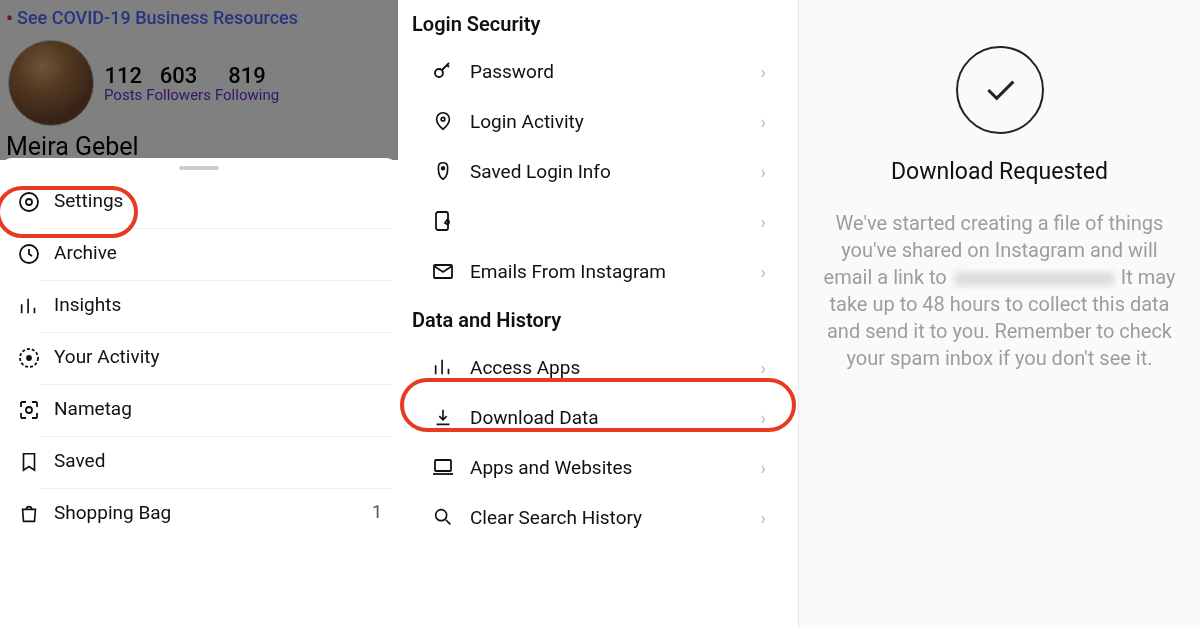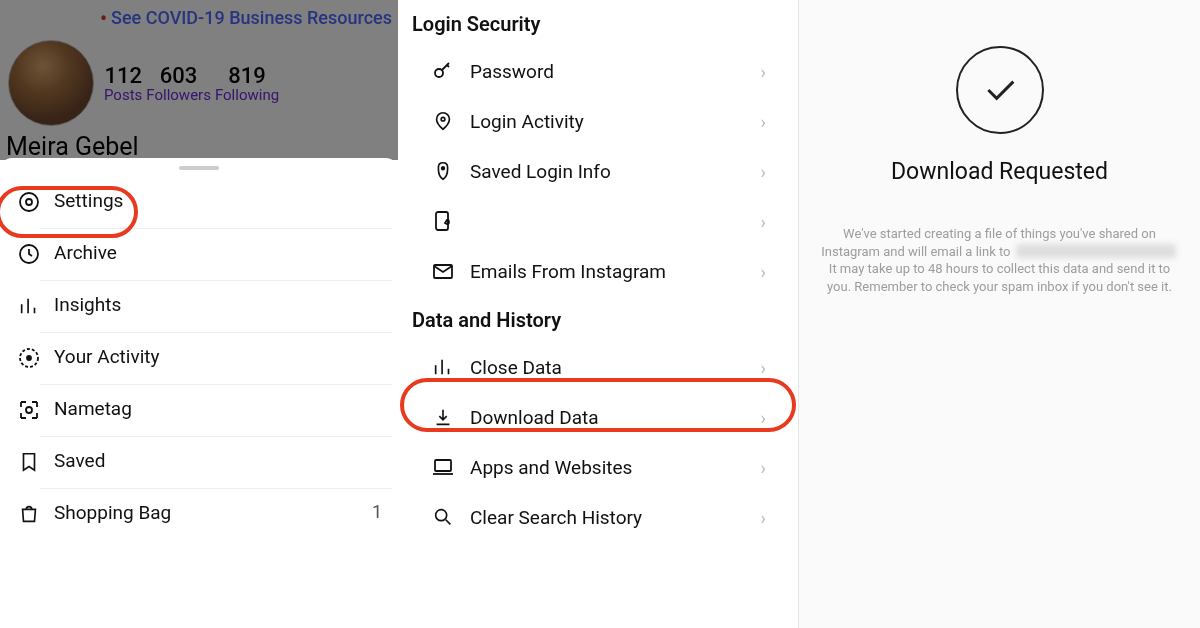--- a/index.html
+++ b/index.html
@@ -22,21 +22,20 @@
     background: #fff;
     height: 160px;
     position: relative;
     padding-top: 2px;
   }
   .banner {
     color: #4a66ff;
     font-size: 18px;
     padding: 4px 6px 8px 6px;
     font-weight: 500;
-    text-align: right;
   }
   .banner .dot { color: #d62f2f; margin-right: 4px; font-size: 20px; vertical-align: -1px; }
   .profile-row { display: flex; align-items: center; padding: 2px 8px; }
   .avatar {
     width: 86px; height: 86px; border-radius: 50%;
     background: radial-gradient(circle at 40% 30%, #d9a86c 0%, #a06a3a 35%, #6b442a 70%);
     border: 1px solid #bbb;
     margin-right: 10px;
     flex-shrink: 0;
   }
@@ -101,22 +100,22 @@
   }
 
   
   .p3-inner { padding: 46px 16px 0 16px; text-align: center; }
   .check-circle {
     width: 88px; height: 88px; border-radius: 50%;
     border: 2px solid #222;
     margin: 0 auto 24px auto;
     display: flex; align-items: center; justify-content: center;
   }
-  .p3-title { font-size: 23px; color: #111; margin-bottom: 40px; font-weight: 400; }
-  .p3-body { font-size: 13px; color: #9d9d9d; line-height: 1.35; padding: 0 2px; }
+  .p3-title { font-size: 23px; color: #111; margin-bottom: 25px; font-weight: 400; }
+  .p3-body { font-size: 20px; color: #9d9d9d; line-height: 1.35; padding: 0 2px; }
   .blurred-email {
     display: inline-block;
     width: 160px; height: 14px;
     background: #ddd;
     border-radius: 3px;
     filter: blur(3px);
     vertical-align: -2px;
     margin: 0 2px;
   }
 
@@ -285,21 +284,21 @@
   </div>
 
   <div class="section-title">Data and History</div>
 
   <div class="setting-row">
     <span class="icon">
       <svg width="22" height="22" viewBox="0 0 24 24" fill="none" stroke="#111" stroke-width="1.8">
           <path d="M4 20V10M11 20V4M18 20V14"></path>
         </svg>
     </span>
-    <span>Close Data</span>
+    <span>Access Apps</span>
     <span class="chev">›</span>
   </div>
 
   <div class="setting-row">
     <span class="icon">
       <svg width="22" height="22" viewBox="0 0 24 24" fill="none" stroke="#111" stroke-width="1.8">
           <path d="M12 4v11M8 11l4 4 4-4M5 20h14"></path>
         </svg>
     </span>
     <span>Download Data</span>

